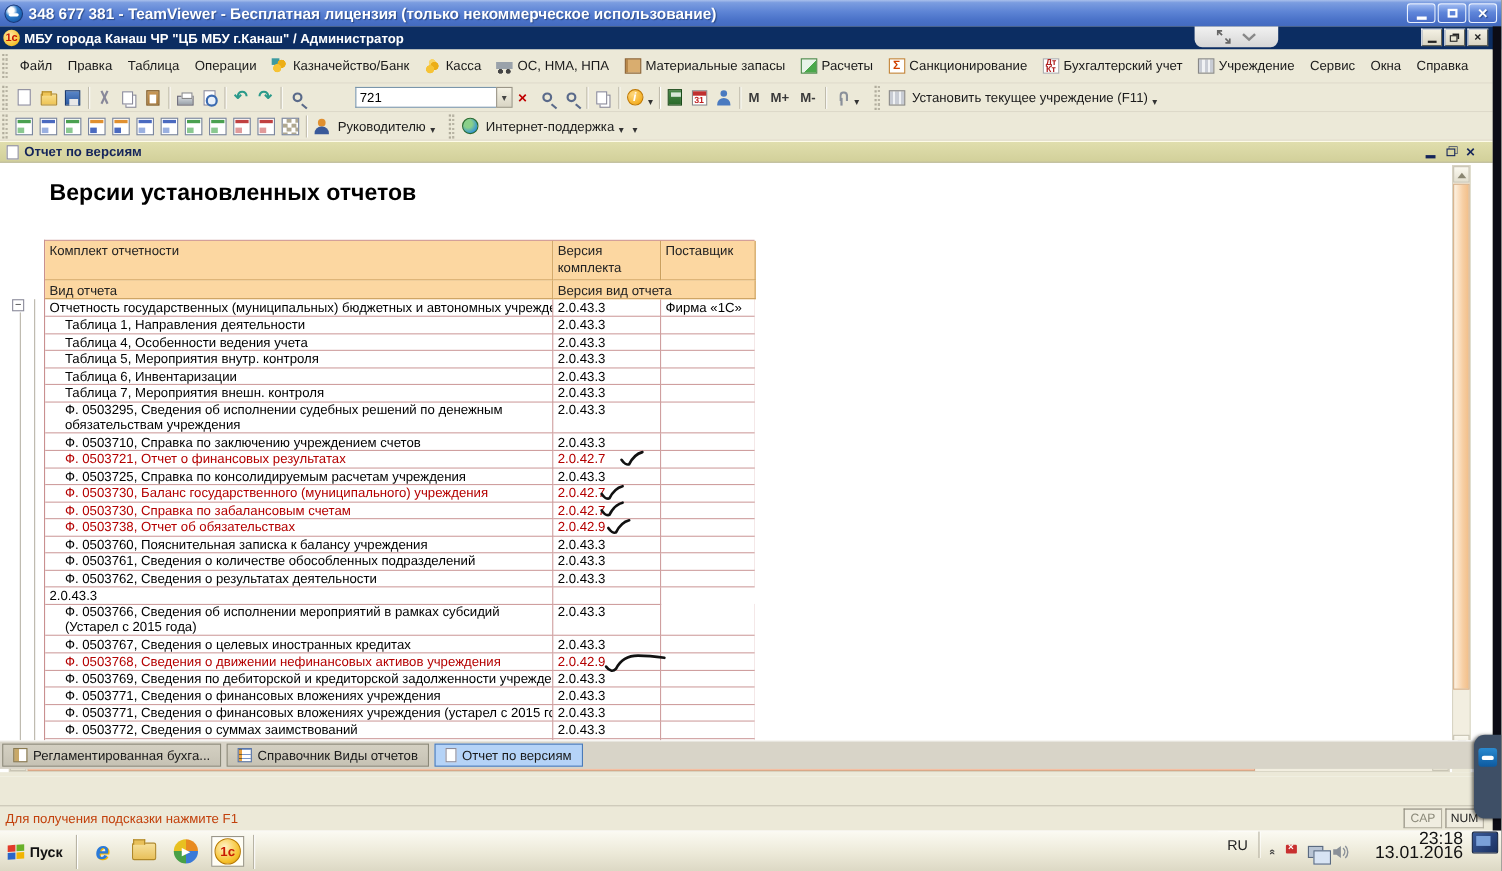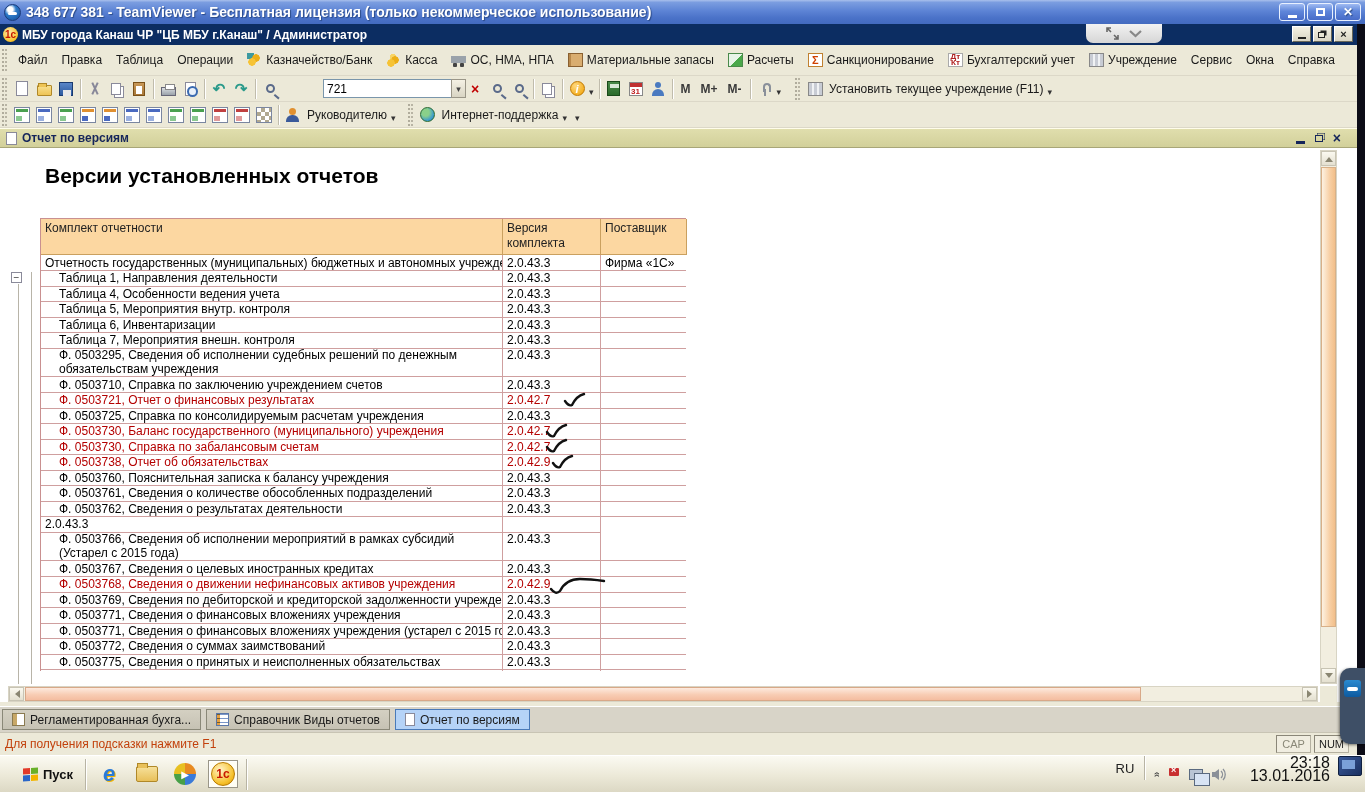--- a/index.html
+++ b/index.html
@@ -140,37 +140,37 @@
 .tri-up { width:0; height:0; border:4px solid transparent; border-bottom:5px solid #8a8672; margin-top:-3px; }
 .tri-dn { width:0; height:0; border:4px solid transparent; border-top:5px solid #8a8672; margin-bottom:-3px; }
 .tri-lf { width:0; height:0; border:4px solid transparent; border-right:5px solid #8a8672; margin-left:-3px; }
 .tri-rt { width:0; height:0; border:4px solid transparent; border-left:5px solid #8a8672; margin-right:-3px; }
 #vsb-thumb { position:absolute; left:0; top:16px; width:15px; height:460px; background:linear-gradient(90deg,#fdf2e2,#f7cfa4 60%,#f2bf8a); border:1px solid #d8b088; }
 #hsb { position:absolute; left:8px; top:538px; width:1310px; height:16px; background:#f2eee0; border:1px solid #d8d4c4; }
 #hsb-thumb { position:absolute; left:16px; top:0; width:1116px; height:14px; background:linear-gradient(180deg,#fdeade,#f8cdb4 55%,#f4bda0); border:1px solid #d8a888; }
 #sb-corner { position:absolute; left:1320px; top:538px; width:17px; height:16px; background:#ece9d8; }
 
 
-#tabs-bar { position:absolute; left:0; top:706px; width:1357px; height:26px; background:#d8d4c8; border-top:1px solid #fff; display:flex; align-items:center; padding:0 2px; gap:5px; }
+#tabs-bar { position:absolute; left:0; top:673px; width:1357px; height:26px; background:#d8d4c8; border-top:1px solid #fff; display:flex; align-items:center; padding:0 2px; gap:5px; }
 .wtab { height:21px; display:flex; align-items:center; gap:5px; padding:0 9px; background:linear-gradient(180deg,#d4d0c2,#c6c2b4); border:1px solid #8a8878; color:#1a1a1a; white-space:nowrap; }
 .wtab.active { background:#b5d3f7; border:1px solid #4a7ab8; }
 .ti { width:13px; height:13px; display:inline-block; }
 .ti-report { background:linear-gradient(90deg,#c8a868 0 4px,#fff 4px); border:1px solid #8a7a50; }
 .ti-grid { background:linear-gradient(90deg,#e8a040 0 3px,#fff 3px),repeating-linear-gradient(180deg,#7a96c8 0 1px,transparent 1px 4px); background-blend-mode:multiply; border:1px solid #5a76a8; }
 .ti-doc { background:#fff; border:1px solid #8a8a9a; width:10px; height:13px; }
 
 
 #status-bar { position:absolute; left:0; top:732px; width:1357px; height:23px; background:#ece9d8; border-top:1px solid #c8c4b4; display:flex; align-items:center; }
 #status-hint { padding-left:5px; color:#c2410c; }
 #status-keys { margin-left:auto; display:flex; gap:3px; margin-right:8px; }
 .kbox { width:35px; height:18px; border:1px solid #b4b0a0; border-top-color:#8a8678; border-left-color:#8a8678; background:#f0ede0; display:flex; align-items:center; justify-content:center; font-size:11px; }
 .kbox.cap { color:#8a8878;margin-left:44px; } .kbox.num { color:#222; }
 
 
-#taskbar { position:absolute; left:0; top:755px; width:1365px; height:37px; background:linear-gradient(180deg,#fbfaf2,#ece9d8 55%,#dcd8c4); border-top:1px solid #fff; display:flex; align-items:center;padding-left:16px; }
+#taskbar { position:absolute; left:0; top:755px; width:1365px; height:37px; background:linear-gradient(180deg,#fbfaf2,#ece9d8 55%,#dcd8c4); border-top:1px solid #fff; display:flex; align-items:center; }
 #start-btn { height:31px; display:flex; align-items:center; gap:5px; padding:0 12px 0 7px; font-weight:bold; font-size:13px; color:#111; border-right:1px solid #b8b4a4; box-shadow:1px 0 0 #fff; }
 .winflag { width:15px; height:13px; display:grid; grid-template-columns:7px 7px; grid-template-rows:6px 6px; gap:1px; transform:skewY(-4deg); }
 .winflag i:nth-child(1){background:#e23a2a;} .winflag i:nth-child(2){background:#68b028;}
 .winflag i:nth-child(3){background:#2a66c8;} .winflag i:nth-child(4){background:#f2b400;}
 #quick-launch { display:flex; align-items:center; gap:8px; padding:0 8px; border-right:1px solid #b8b4a4; box-shadow:1px 0 0 #fff; height:31px; }
 .ql { width:30px; height:28px; display:flex; align-items:center; justify-content:center; }
 .ql.active { background:#fffef4; border:1px solid #9a96880; border:1px solid #9a9688; box-shadow:inset 1px 1px 0 #fff; }
 .ie-ico { color:#2a7ad8; font-weight:bold; font-style:italic; font-size:22px; text-shadow:1px 1px 0 #f2b400; }
 .fold-ico { width:22px; height:16px; background:linear-gradient(180deg,#f6e09a,#e8c05a); border:1px solid #b08828; border-radius:2px; position:relative; }
 .fold-ico::before { content:""; position:absolute; left:0; top:-4px; width:9px; height:4px; background:#e8c05a; border:1px solid #b08828; border-bottom:none; }
@@ -455,20 +455,24 @@
     <div class="tree-line" style="left:31px;top:124px;height:412px;"></div>
     <div id="expander">−</div>
     <div id="report-title">Версии установленных отчетов</div>
 
     <div id="report-table">
       <div class="hrow hrowA">
         <div class="hcell">Комплект отчетности</div>
         <div class="hcell">Версия комплекта</div>
         <div class="hcell">Поставщик</div>
       </div>
+      <div class="hrow hrowB">
+        <div class="hcell">Вид отчета</div>
+        <div class="hcell">Версия вид отчета</div>
+      </div>
       <div id="report-body" style="overflow:hidden;height:416px;">
           <div class="trow single">
             <div class="c-name">Отчетность государственных (муниципальных) бюджетных и автономных учреждений</div>
             <div class="c-ver">2.0.43.3</div>
             <div>Фирма «1С»</div>
           </div>
           <div class="trow single l1">
             <div class="c-name">Таблица 1, Направления деятельности</div>
             <div class="c-ver">2.0.43.3</div>
             <div></div>

